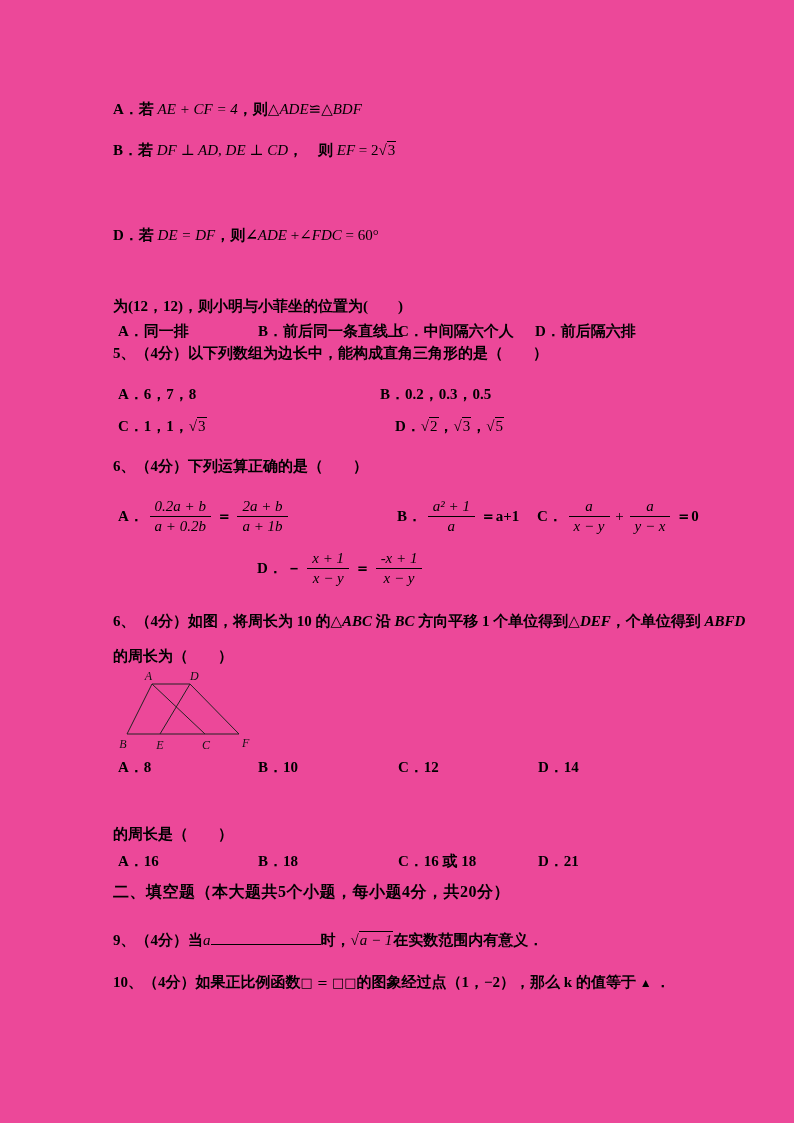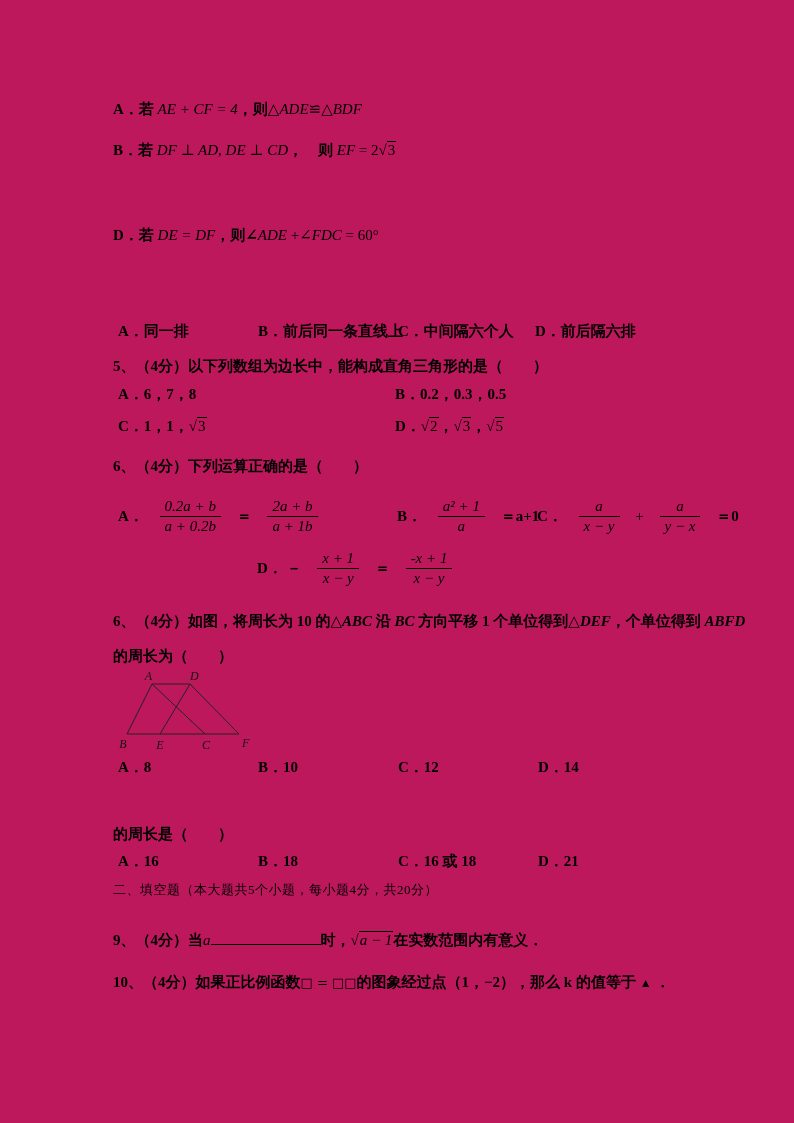--- a/index.html
+++ b/index.html
@@ -1,36 +1,36 @@
 <!DOCTYPE html>
 <html><head>
 <meta charset="utf-8">
 <style>
   html,body{margin:0;padding:0;}
   body{
     width:794px;height:1123px;background:#ffffff;position:relative;
     font-family:"Liberation Serif","DejaVu Serif",serif;color:#000;
     overflow:hidden;
   }
-  .page{position:absolute;inset:0;background:#be185d;padding-left:9px;}
+  .page{position:absolute;inset:0;background:#ec4899;padding-left:9px;}
   .line{position:absolute;left:113px;width:578px;font-size:15px;line-height:1.3;white-space:nowrap;}
   .cn{font-weight:bold;font-style:normal;}
   .fm{font-weight:normal;font-style:italic;}
   .fmb{font-weight:bold;font-style:italic;}
   .fn{font-weight:normal;font-style:normal;}
   .rad{font-weight:normal;font-style:normal;border-top:1px solid #000;padding:0 1px;}
   .rad.i{font-style:italic;}
   .optrow{height:24px;}
   .opt{position:absolute;top:0;white-space:nowrap;}
   .fracrow{height:52px;}
-  .frac{display:inline-block;vertical-align:middle;text-align:center;font-style:italic;font-weight:normal;line-height:1.25;margin:0 12px;}
+  .frac{display:inline-block;vertical-align:middle;text-align:center;font-style:italic;font-weight:normal;line-height:1.25;margin:0 2px;}
   .frac .fr-num{display:block;border-bottom:1px solid #000;padding:0 5px;}
   .frac .fr-den{display:block;padding:0 5px;}
   .vmid{vertical-align:middle;}
-  .h2{font-size:13px;font-weight:normal;letter-spacing:0.5px;}
+  .h2{font-size:16px;font-weight:bold;letter-spacing:0.5px;}
   .blank{display:inline-block;width:110px;border-bottom:1px solid #000;height:14px;}
   .boxes{font-weight:normal;font-family:"DejaVu Sans",sans-serif;font-size:13px;}
   .mark{font-size:12px;font-weight:normal;}
   .fig{position:absolute;left:112px;top:670px;}
   svg text{font-family:"Liberation Serif","DejaVu Serif",serif;font-style:italic;font-size:12px;fill:#111;}
 </style>
 </head>
 <body>
 
 <div class="page">
@@ -41,31 +41,32 @@
 
   <div class="line" style="top:141px">
     <span class="cn">B．若 </span><span class="fm">DF ⊥ AD, DE ⊥ CD</span><span class="cn">，　则 </span><span class="fm">EF</span><span class="fn"> = 2√</span><span class="rad">3</span>
   </div>
 
 
   <div class="line" style="top:226px">
     <span class="cn">D．若 </span><span class="fm">DE = DF</span><span class="cn">，则∠</span><span class="fm">ADE</span><span class="fn"> +∠</span><span class="fm">FDC</span><span class="fn"> = 60°</span>
   </div>
 
+  <div class="line cn" style="top:297px">为(12，12)，则小明与小菲坐的位置为(　　)</div>
   <div class="line optrow" style="top:322px">
     <span class="opt cn" style="left:5px">A．同一排</span>
     <span class="opt cn" style="left:145px">B．前后同一条直线上</span>
     <span class="opt cn" style="left:285px">C．中间隔六个人</span>
     <span class="opt cn" style="left:422px">D．前后隔六排</span>
   </div>
 
-  <div class="line cn" style="top:357px">5、（4分）以下列数组为边长中，能构成直角三角形的是（　　）</div>
+  <div class="line cn" style="top:344px">5、（4分）以下列数组为边长中，能构成直角三角形的是（　　）</div>
   <div class="line optrow" style="top:385px">
     <span class="opt cn" style="left:5px">A．6，7，8</span>
-    <span class="opt cn" style="left:282px">B．0.2，0.3，0.5</span>
+    <span class="opt cn" style="left:267px">B．0.2，0.3，0.5</span>
   </div>
   <div class="line optrow" style="top:417px">
     <span class="opt" style="left:5px">
       <span class="cn">C．1，1，</span><span class="fn">√</span><span class="rad">3</span>
     </span>
     <span class="opt" style="left:282px">
       <span class="cn">D．</span><span class="fn">√</span><span class="rad">2</span><span class="cn">，</span><span class="fn">√</span><span class="rad">3</span><span class="cn">，</span><span class="fn">√</span><span class="rad">5</span>
     </span>
   </div>
 

